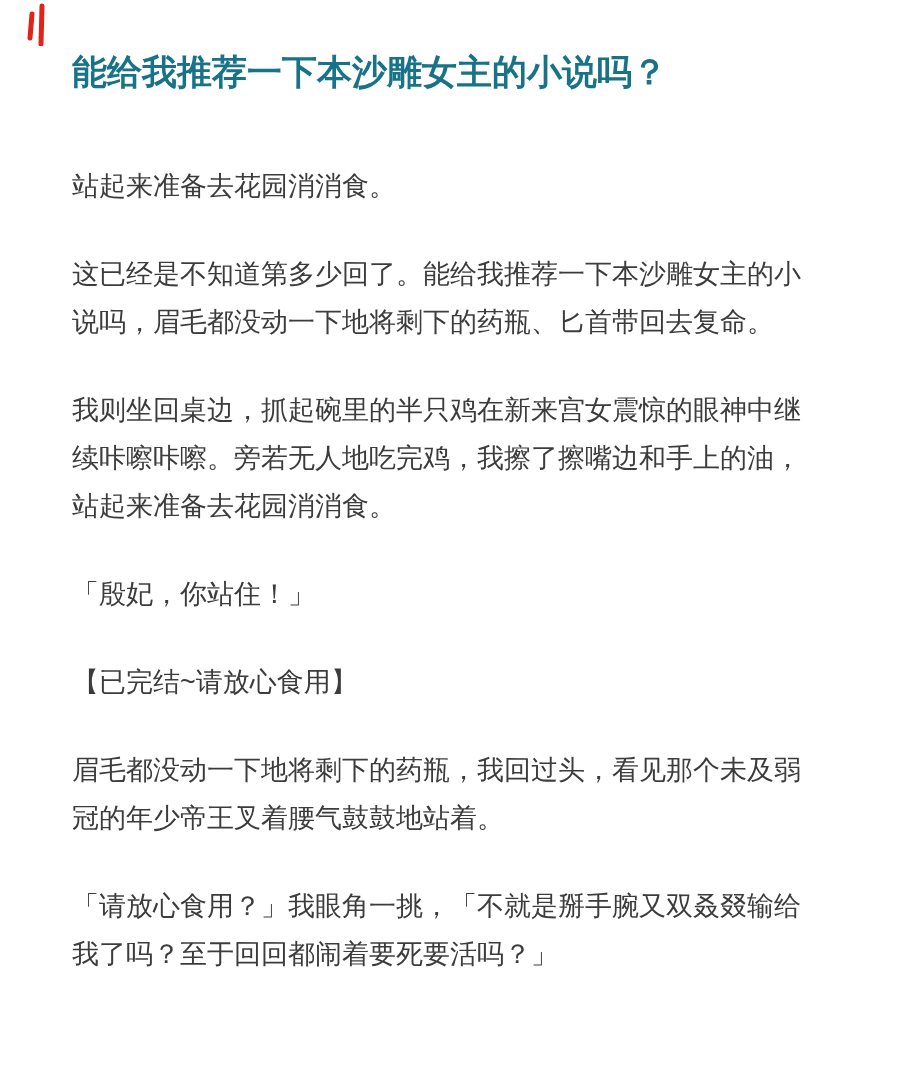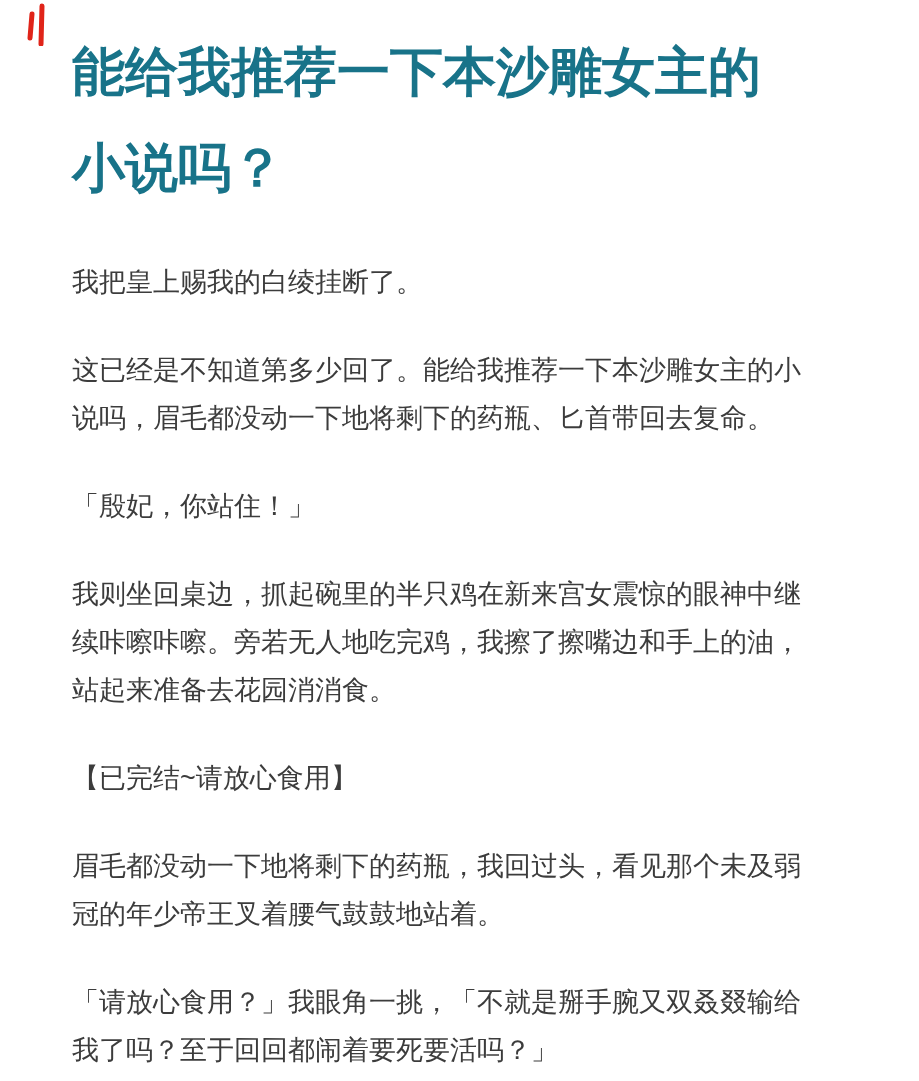--- a/index.html
+++ b/index.html
@@ -22,21 +22,21 @@
     height: 44px;
   }
   .article {
     position: absolute;
     left: 72px;
     top: 24px;
     width: 740px;
   }
   .title {
     margin: 0 0 42px 0;
-    font-size: 53px;
+    font-size: 35px;
     line-height: 96px;
     font-weight: 700;
     letter-spacing: 0;
     color: var(--title-color, #187389);
     word-break: break-all;
     overflow-wrap: break-word;
   }
   .para {
     margin: 0 0 40px 0;
     font-size: 27px;
@@ -54,22 +54,22 @@
 <div class="page">
 
   <svg class="corner-mark" viewBox="0 0 22 44" aria-hidden="true">
     <line x1="5" y1="12" x2="3" y2="36" stroke="#e02419" stroke-width="5" stroke-linecap="round"></line>
     <line x1="15" y1="4" x2="14" y2="42" stroke="#e02419" stroke-width="5" stroke-linecap="round"></line>
   </svg>
 
   <div class="article">
     <h1 class="title">能给我推荐一下本沙雕女主的小说吗？</h1>
 
-    <p class="para">我把皇上赐我的白绫挂断了。</p>
+    <p class="para">站起来准备去花园消消食。</p>
     <p class="para">这已经是不知道第多少回了。能给我推荐一下本沙雕女主的小说吗，眉毛都没动一下地将剩下的药瓶、匕首带回去复命。</p>
+    <p class="para">我则坐回桌边，抓起碗里的半只鸡在新来宫女震惊的眼神中继续咔嚓咔嚓。旁若无人地吃完鸡，我擦了擦嘴边和手上的油，站起来准备去花园消消食。</p>
     <p class="para">「殷妃，你站住！」</p>
-    <p class="para">我则坐回桌边，抓起碗里的半只鸡在新来宫女震惊的眼神中继续咔嚓咔嚓。旁若无人地吃完鸡，我擦了擦嘴边和手上的油，站起来准备去花园消消食。</p>
     <p class="para">【已完结~请放心食用】</p>
     <p class="para">眉毛都没动一下地将剩下的药瓶，我回过头，看见那个未及弱冠的年少帝王叉着腰气鼓鼓地站着。</p>
     <p class="para">「请放心食用？」我眼角一挑，「不就是掰手腕又双叒叕输给我了吗？至于回回都闹着要死要活吗？」</p>
   </div>
 
 </div>
 
 </body></html>

